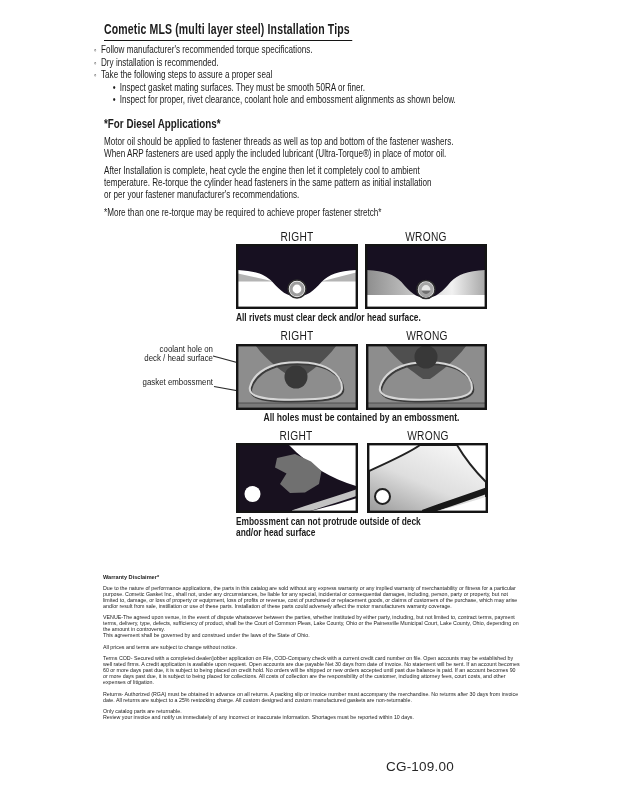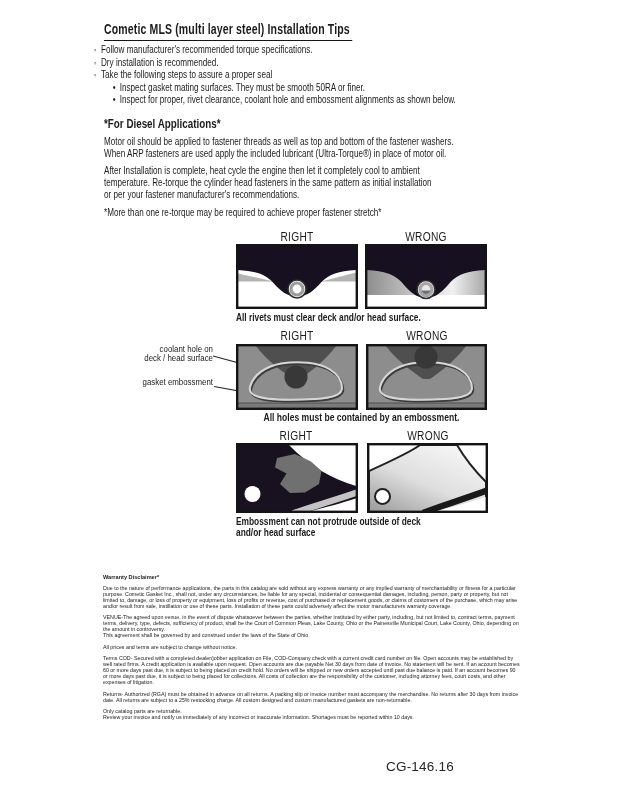--- a/index.html
+++ b/index.html
@@ -199,15 +199,15 @@
     <p>Due to the nature of performance applications, the parts in this catalog are sold without any express warranty or any implied warranty of merchantability or fitness for a particular purpose.  Cometic Gasket Inc., shall not, under any circumstances, be liable for any special, incidental or consequential damages, including, person, party or property, but not limited to, damage, or loss of property or equipment, loss of profits or revenue, cost of purchased or replacement goods, or claims of customers of the purchase, which may arise and/or result from sale, instillation or use of these parts.  Installation of these parts could adversely affect the motor manufacturers warranty coverage.</p>
     <p class="tight">VENUE-The agreed upon venue, in the event of dispute whatsoever between the parties, whether instituted by either party, including, but not limited to, contract terms, payment terms, delivery, type, defects, sufficiency of product, shall be the Court of Common Pleas, Lake County, Ohio or the Painesville Municipal Court, Lake County, Ohio, depending on the amount in controversy.</p>
     <p>This agreement shall be governed by and construed under the laws of the State of Ohio.</p>
     <p>All prices and terms are subject to change without notice.</p>
     <p>Terms COD- Secured with a completed dealer/jobber application on File, COD-Company check with a current credit card number on file.  Open accounts may be established by well rated firms.  A credit application is available upon request.  Open accounts are due payable Net 30 days from date of invoice.  No statement will be sent.  If an account becomes 60 or more days past due, it is subject to being placed on credit hold.  No orders will be shipped or new orders accepted until past due balance is paid.  If an account becomes 90 or more days past due, it is subject to being placed for collections.  All costs of collection are the responsibility of the customer, including attorney fees, court costs, and other expenses of litigation.</p>
     <p>Returns- Authorized (RGA) must be obtained in advance on all returns.  A packing slip or invoice number must accompany the merchandise.  No returns after 30 days from invoice date.  All returns are subject to a 25% restocking charge.  All custom designed and custom manufactured gaskets are non-returnable.</p>
     <p class="tight">Only catalog parts are returnable.</p>
     <p>Review your invoice and notify us immediately of any incorrect or inaccurate information.  Shortages must be reported within 10 days.</p>
   </div>
 
-  <div class="footer">CG-146.16</div>
+  <div class="footer">CG-109.00</div>
 
 </div>
 
 </body></html>

